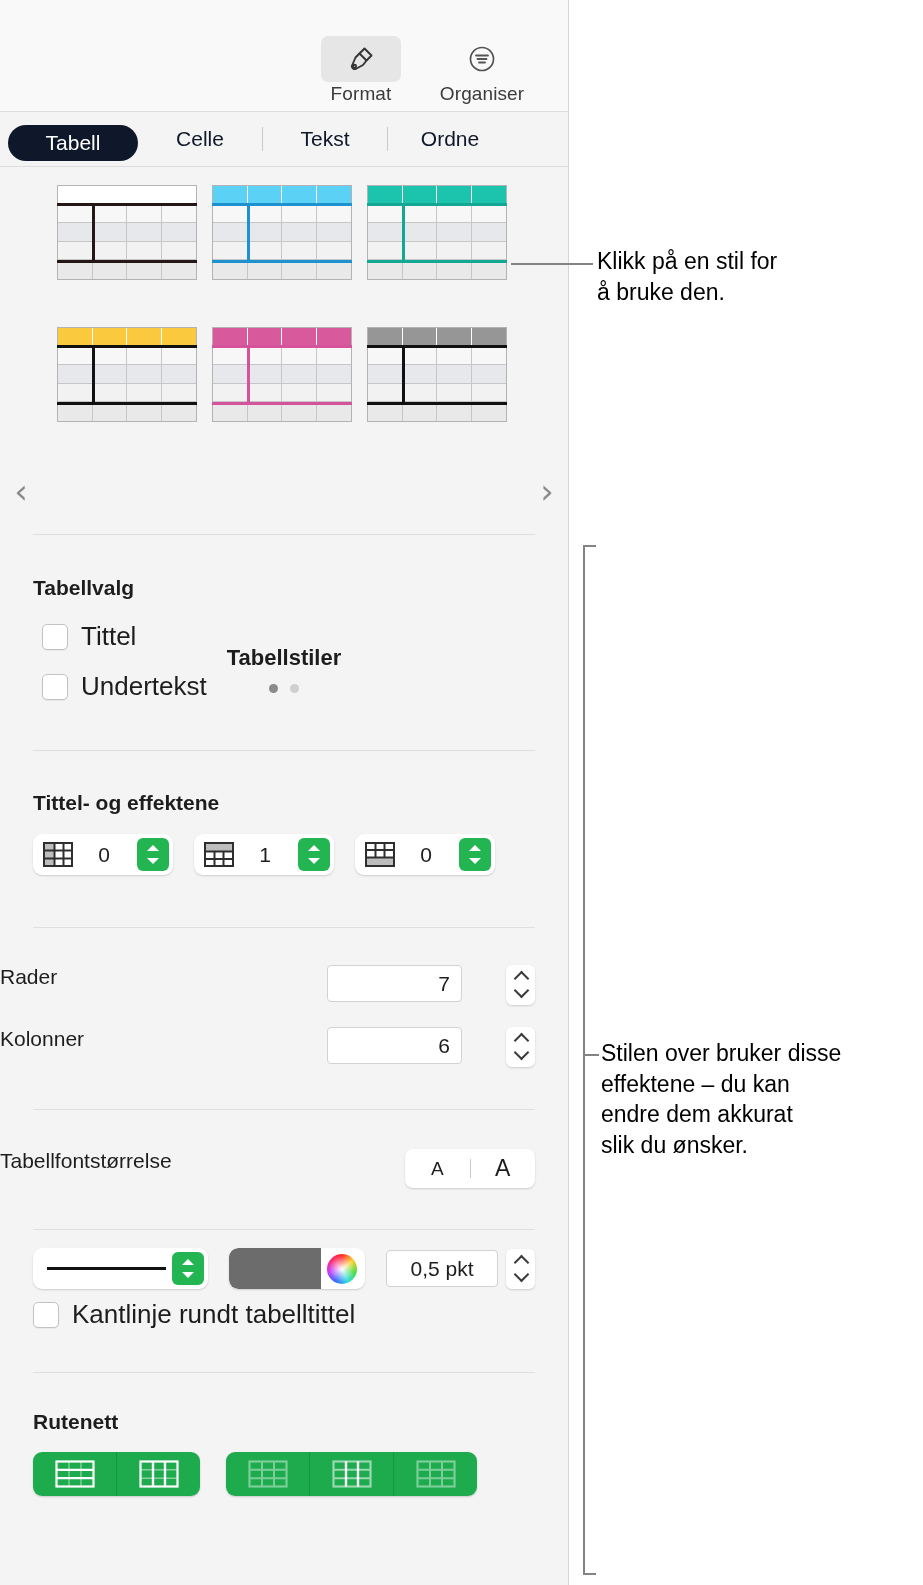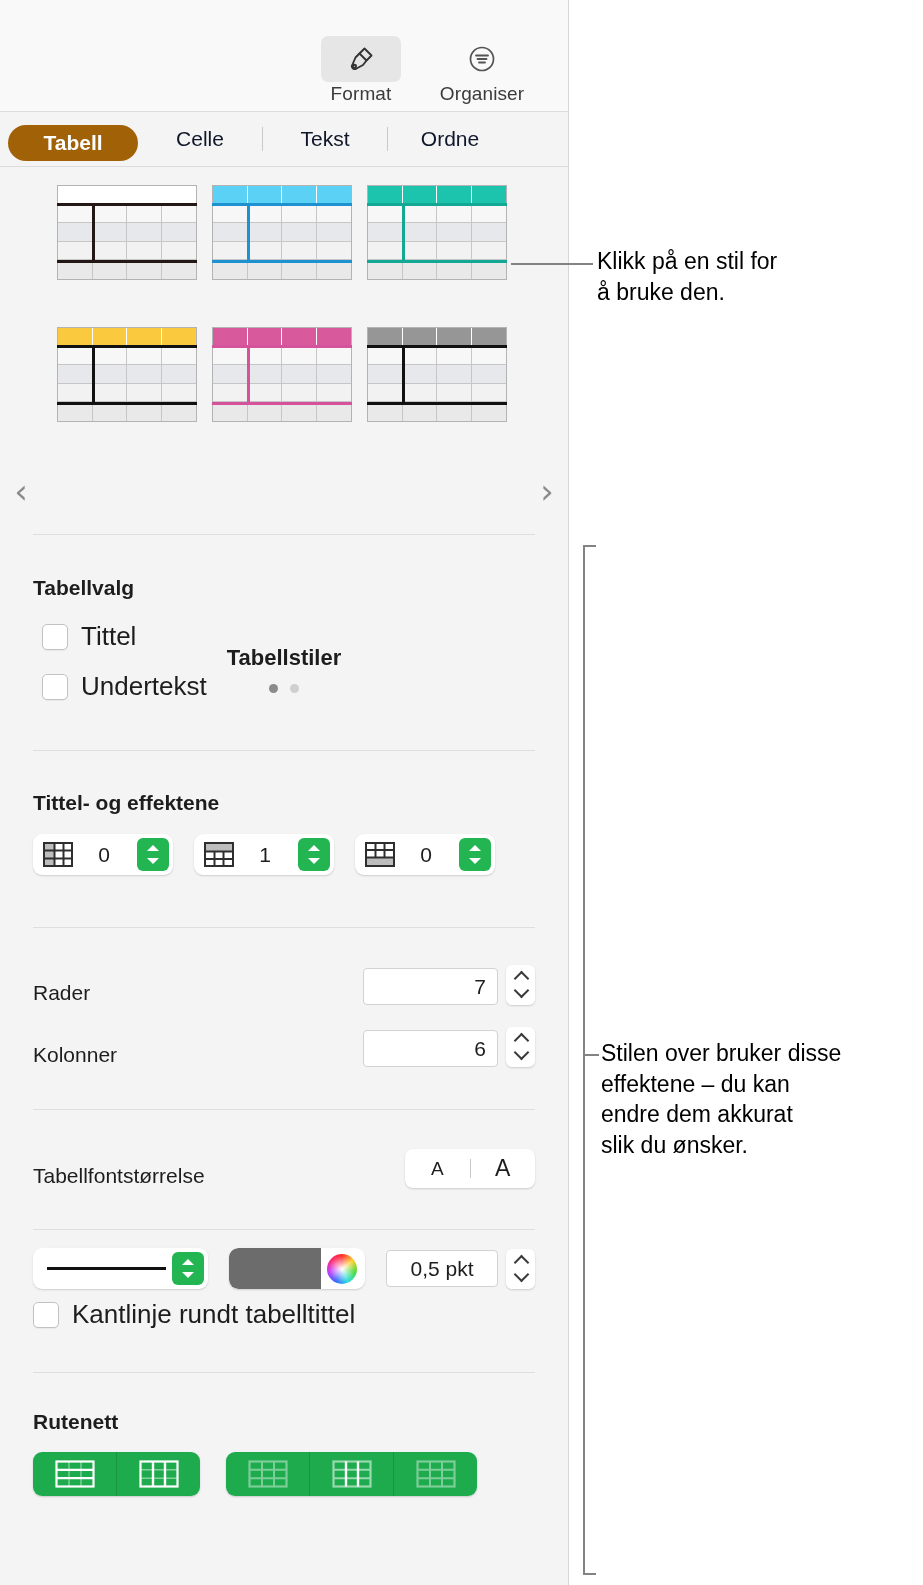--- a/index.html
+++ b/index.html
@@ -45,22 +45,22 @@
     position:relative;height:54px;background:#f4f4f4;
     border-bottom:1px solid #dcdcdc;
     display:flex;align-items:center;
   }
   .tab{
     font-size:21px;color:#0f172a;
     display:flex;align-items:center;justify-content:center;
     height:36px;cursor:default;position:relative;
   }
   .tab.sel{
-    background:#a16207;color:#fff;border-radius:18px;
-    font-weight:bold;
+    background:#0f172a;color:#fff;border-radius:18px;
+    font-weight:normal;
     margin-top:7px;
   }
   #tab-tabell{width:130px;margin-left:8px;}
   #tab-celle{width:124px;}
   #tab-tekst{width:124px;}
   #tab-ordne{width:124px;}
   .tab-sep{width:1px;height:24px;background:#c9c9c9;}
 
   
   #gallery{position:relative;height:360px;}
@@ -154,21 +154,21 @@
     margin-right:4px;flex:none;position:relative;
   }
   .stepper-g:before,.stepper-g:after{
     content:"";position:absolute;left:50%;margin-left:-6px;
     border-left:6px solid transparent;border-right:6px solid transparent;
   }
   .stepper-g:before{top:7px;border-bottom:6px solid #fff;}
   .stepper-g:after{bottom:7px;border-top:6px solid #fff;}
 
   
-  .numrow{display:flex;align-items:flex-end;margin-left:33px;}
+  .numrow{display:flex;align-items:flex-start;gap:36px;}
   .numrow .lbl{font-size:21px;color:#1d1d1d;flex:1;}
   .numfield{
     width:135px;height:37px;background:#fff;border:1px solid #d2d2d2;
     border-radius:4px;box-sizing:border-box;
     font-size:21px;color:#1d1d1d;text-align:right;
     line-height:35px;padding-right:11px;
   }
   .stepper-w{
     width:29px;height:40px;margin-left:8px;margin-right:33px;
     background:#fff;border-radius:6px;

